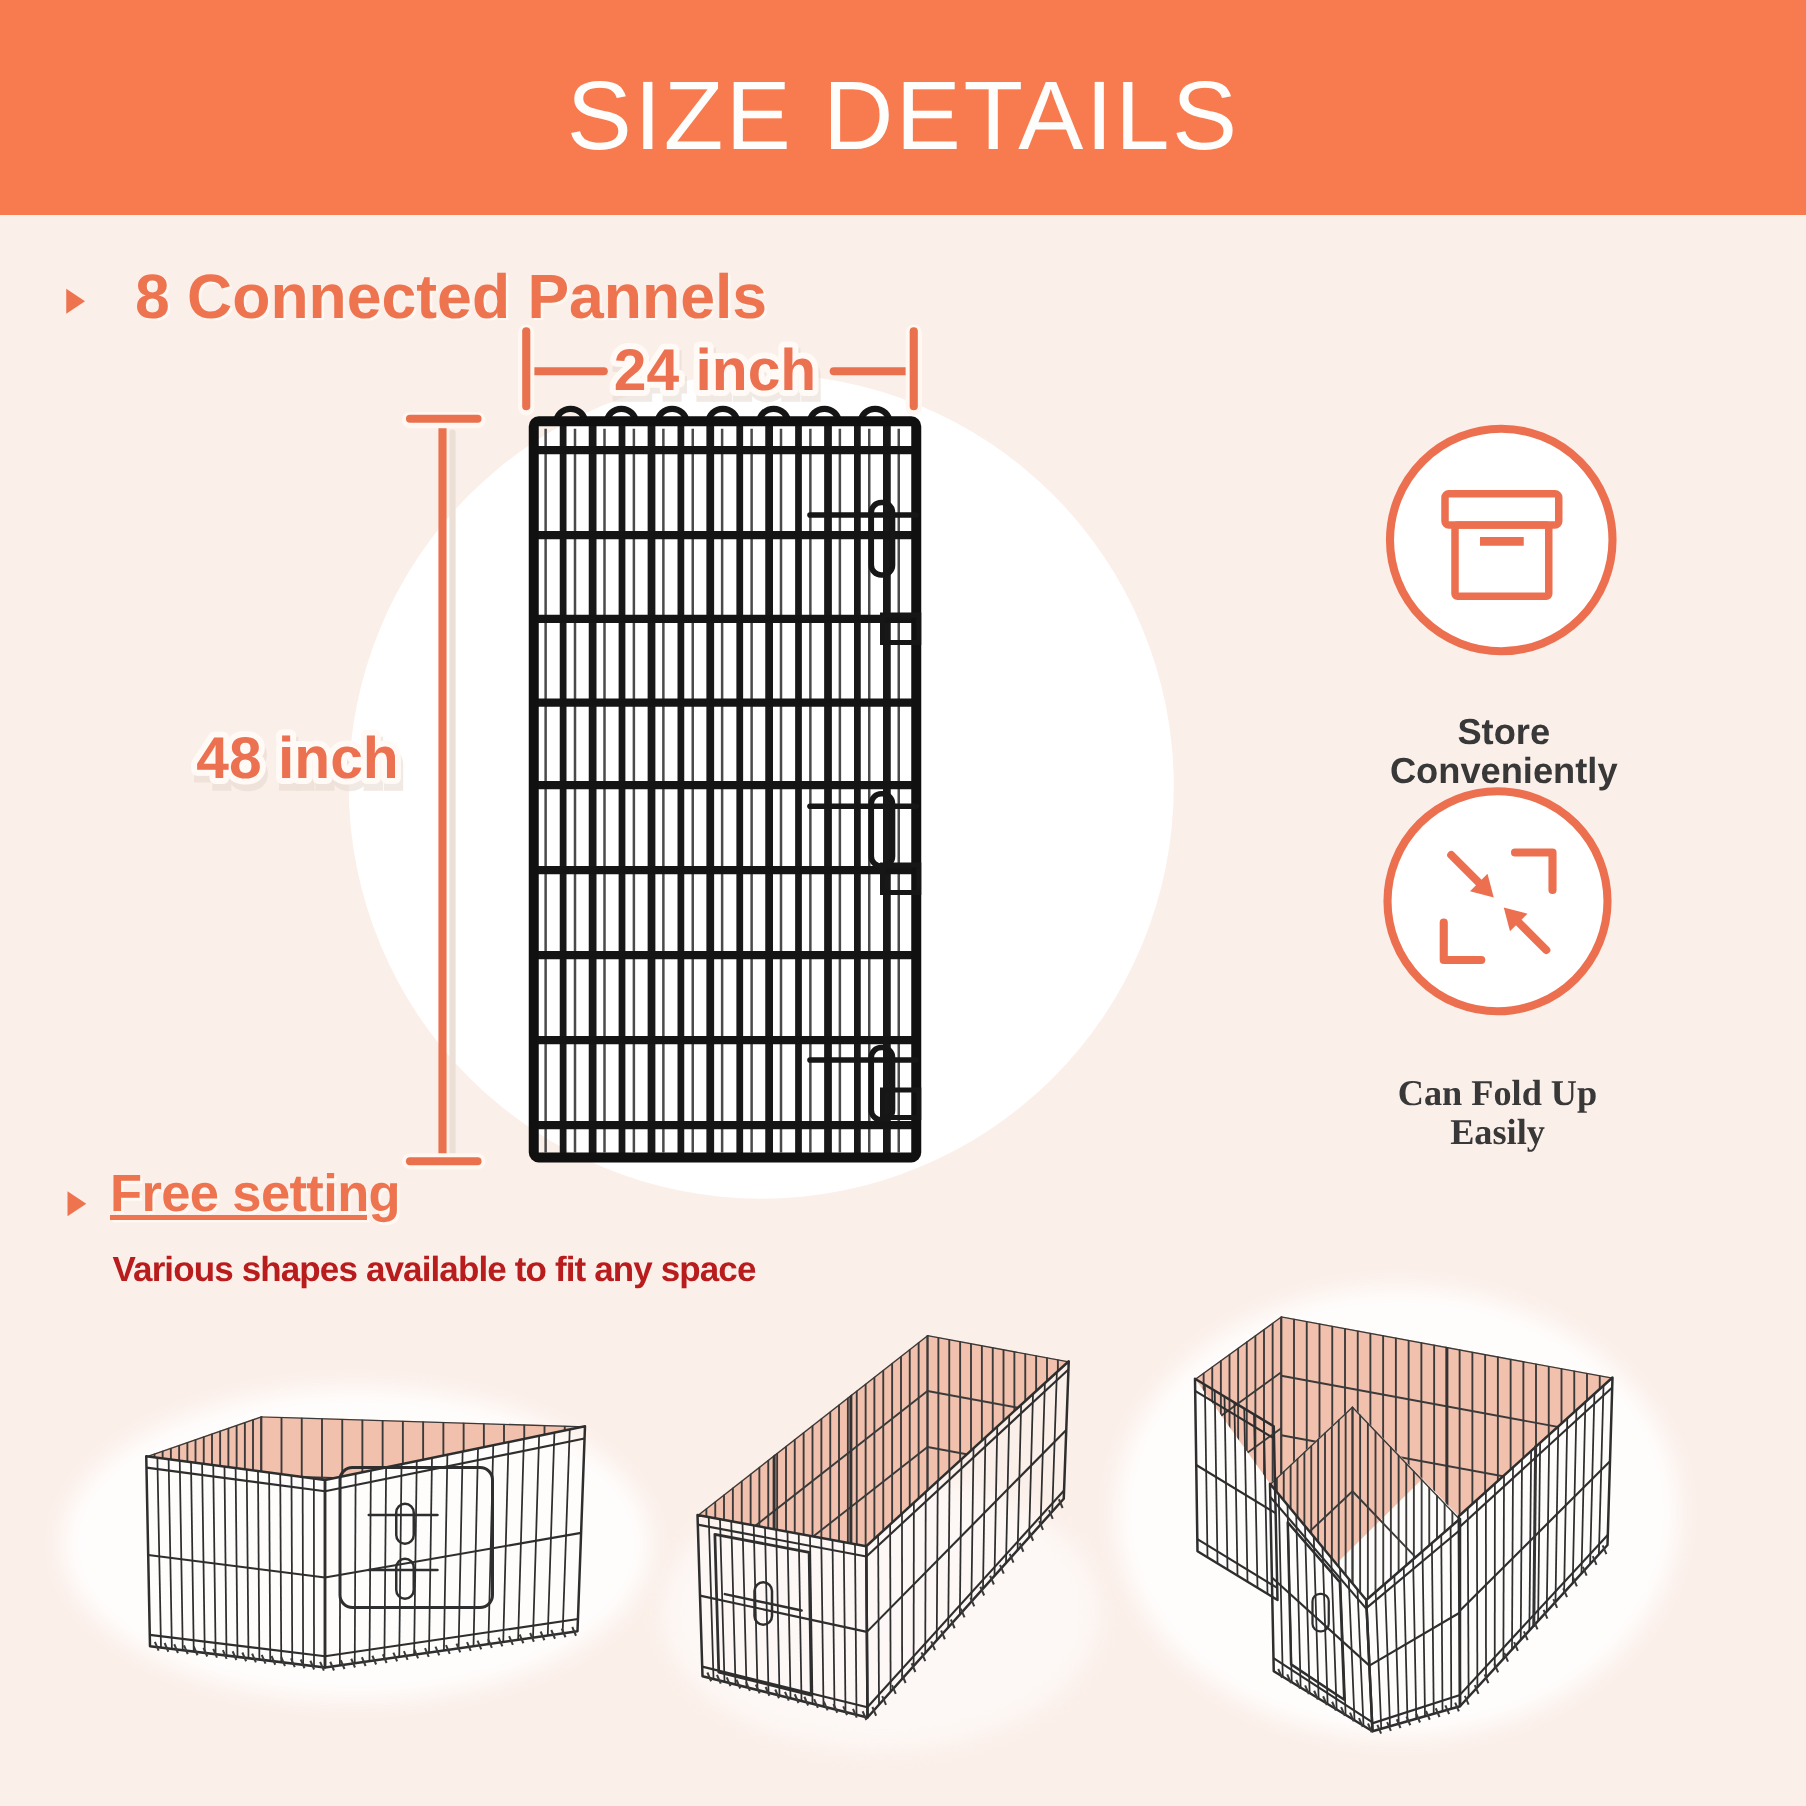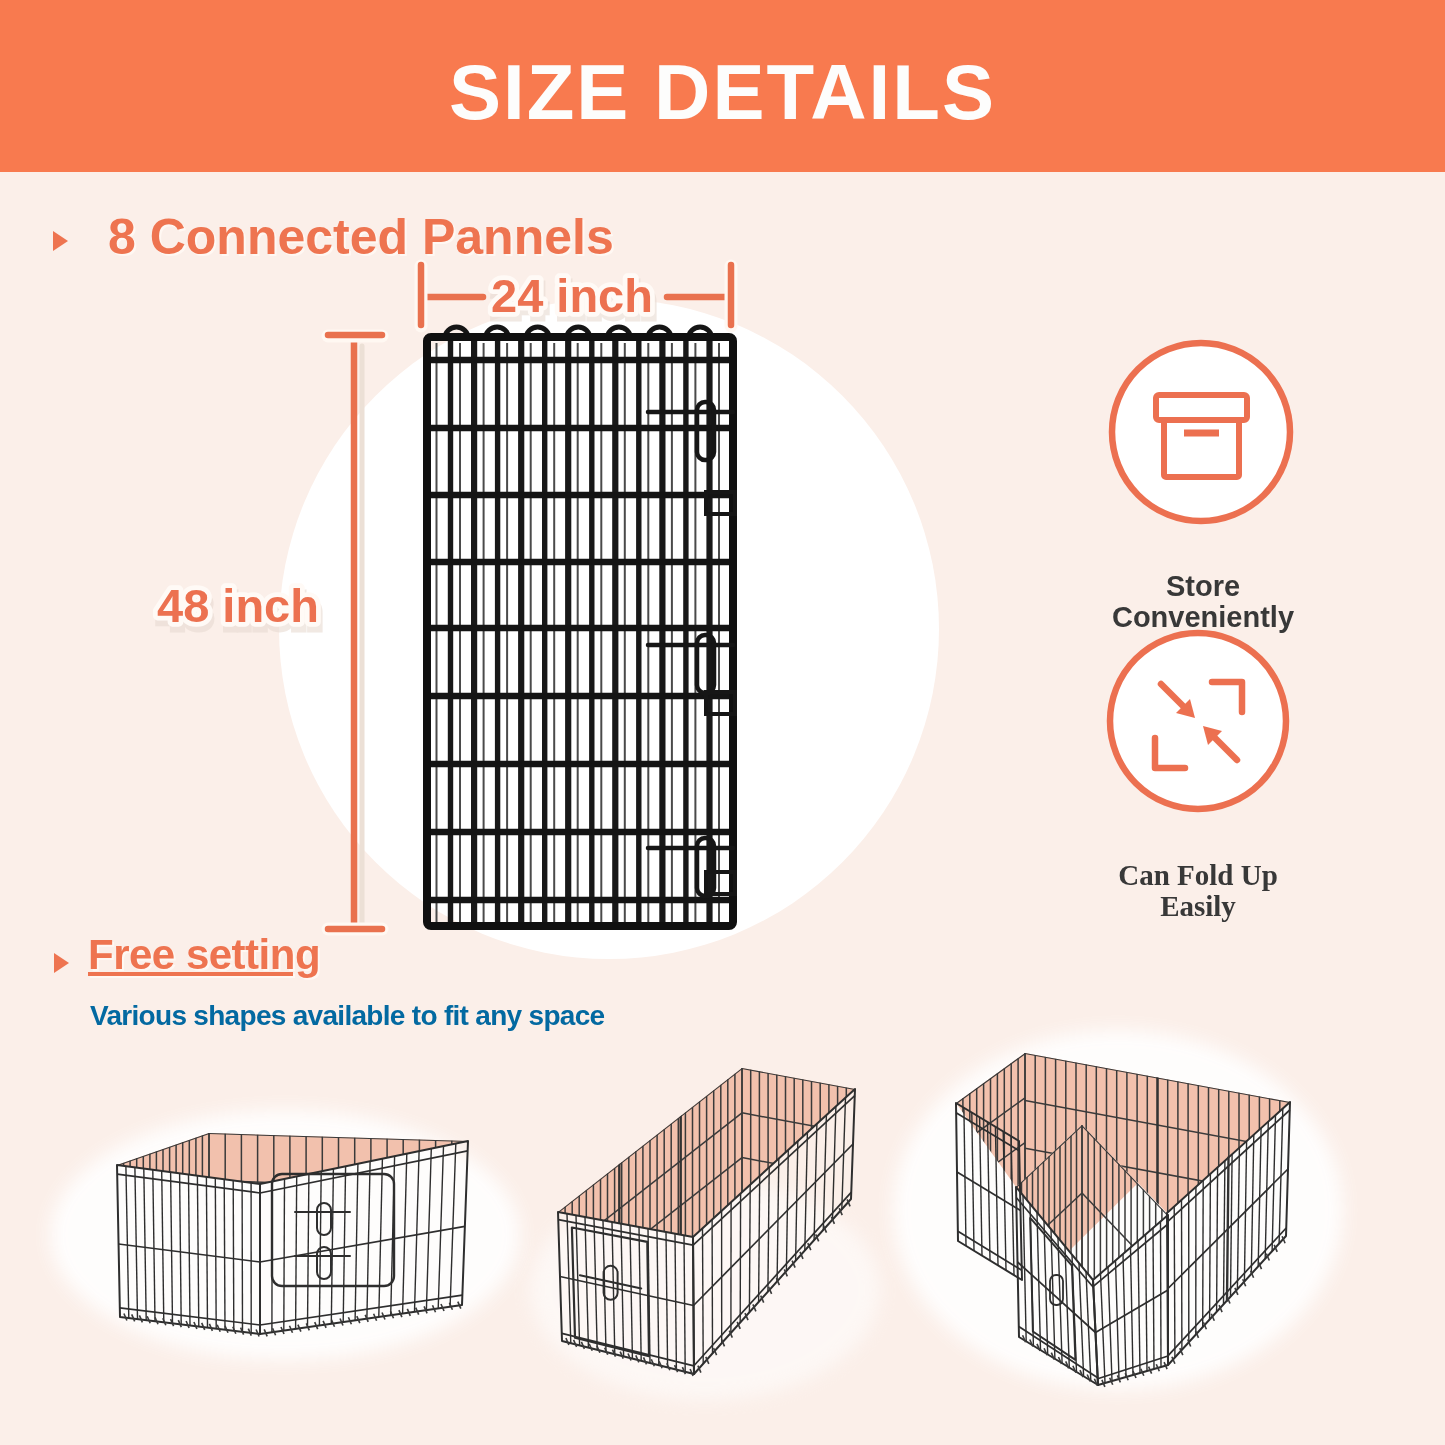--- a/index.html
+++ b/index.html
@@ -8,33 +8,33 @@
     background: #fbefe9;
     font-family: "Liberation Sans", sans-serif;
   }
   .banner {
     position: absolute; left: 0; top: 0; width: 1445px; height: 172px;
     background: #f87a4f;
   }
   .banner h1 {
     margin: 0; position: absolute; width: 100%; top: 47px;
     text-align: center; color: #fdfdfc;
-    font-size: 78px; font-weight: bold; letter-spacing: 2px;
+    font-size: 78px; font-weight: normal; letter-spacing: 2px;
   }
   .head {
     position: absolute; color: #ee7450; font-weight: bold; white-space: nowrap;
     text-shadow: 2px 2px 0 #fff8f3;
   }
   .tri {
     position: absolute; width: 0; height: 0;
     border-top: 10px solid transparent; border-bottom: 10px solid transparent;
     border-left: 15px solid #ee7450;
   }
   .sub {
-    position: absolute; color: #0369a1; font-weight: bold; white-space: nowrap;
+    position: absolute; color: #b91c1c; font-weight: bold; white-space: nowrap;
   }
   .iconlabel {
     position: absolute; color: #383838; font-weight: bold; font-size: 29px;
     line-height: 31px; text-align: center; width: 300px; margin-top: 37px;
   }
   svg.main { position: absolute; left: 0; top: 0; }
 </style>
 </head>
 <body>
 

